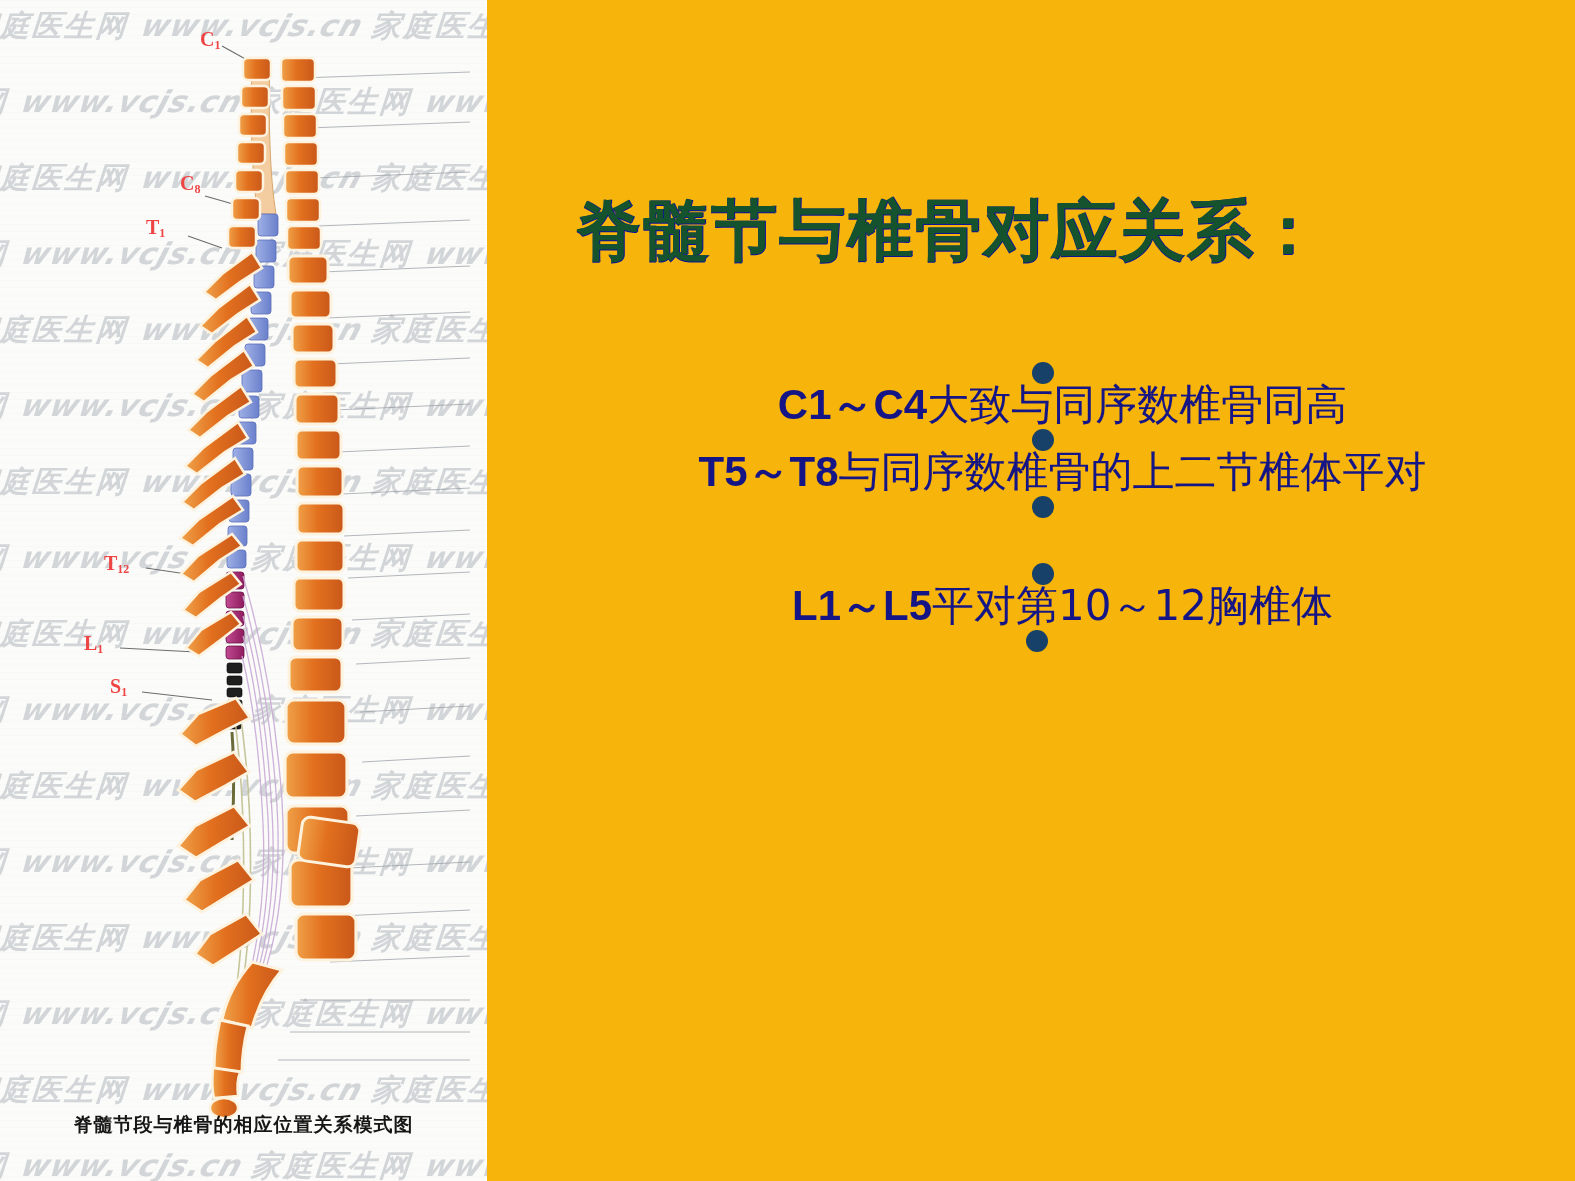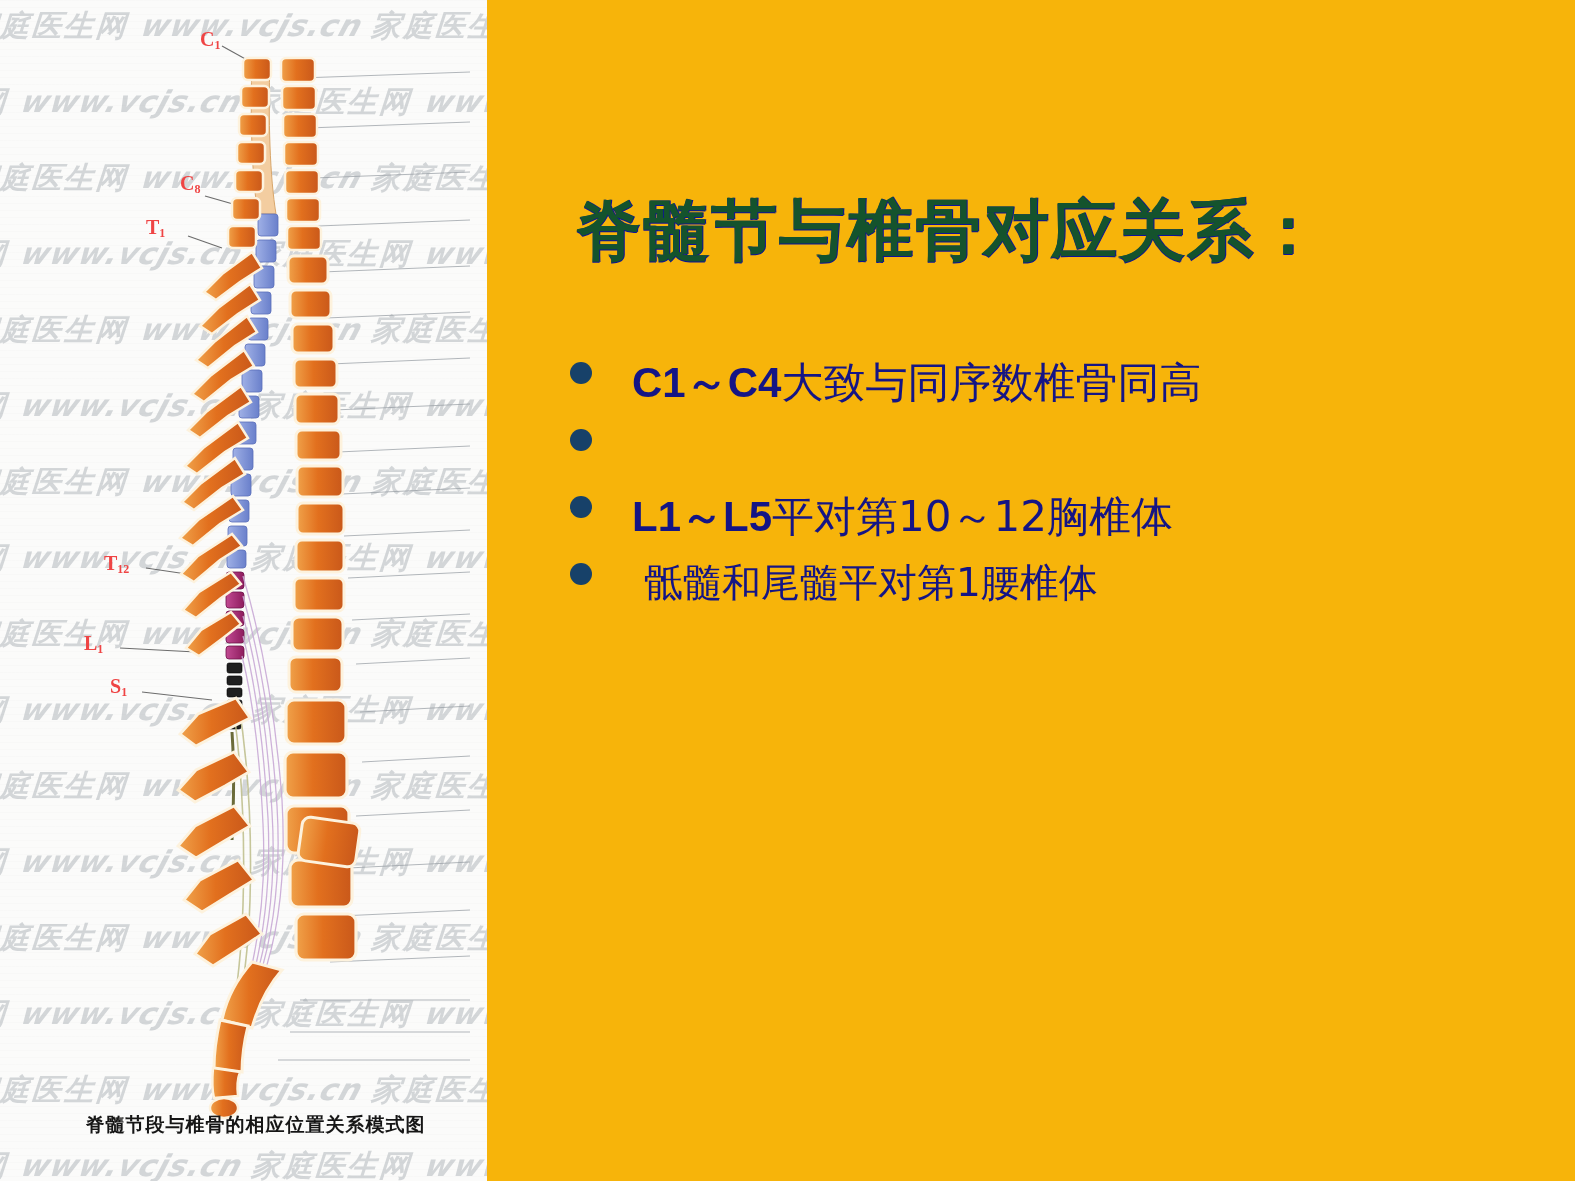--- a/index.html
+++ b/index.html
@@ -104,21 +104,20 @@
     position: absolute;
     left: 0;
     width: 487px;
     top: 1112px;
     text-align: center;
     color: #161616;
     font-weight: bold;
     font-size: 19px;
     letter-spacing: 1px;
     font-family: "DejaVu Sans", sans-serif;
-    margin-left: 12px;
   }
 
   
   #title {
     position: absolute;
     left: 575px;
     top: 186px;
     font-size: 66px;
     font-weight: bold;
     color: #14532d;
@@ -133,20 +132,22 @@
   #bullet-list {
     position: absolute;
     left: 570px;
     top: 362px;
     width: 985px;
   }
   .bullet-row {
     position: relative;
     height: 67px;
     display: flex;
+    align-items: center;
+    flex-direction: column;
   }
   .bullet-dot {
     flex: 0 0 auto;
     width: 22px;
     height: 22px;
     border-radius: 50%;
     background: #174169;
     margin-right: 40px;
   }
   .bullet-text {
@@ -404,24 +405,27 @@
 
   <div id="title">脊髓节与椎骨对应关系：</div>
 
   <div id="bullet-list">
       <div class="bullet-row">
         <span class="bullet-dot"></span>
         <span class="bullet-text"><span class="code">C1～C4</span><span>大致与同序数椎骨同高</span></span>
       </div>
       <div class="bullet-row">
         <span class="bullet-dot"></span>
+        <span class="bullet-text"><span class="code">T5～T8</span><span>与同序数椎骨的上二节椎体平对</span></span>
+      </div>
+      <div class="bullet-row">
+        <span class="bullet-dot"></span>
       </div>
       <div class="bullet-row">
         <span class="bullet-dot"></span>
         <span class="bullet-text"><span class="code">L1～L5</span><span>平对第10～12胸椎体</span></span>
       </div>
       <div class="bullet-row indented">
         <span class="bullet-dot"></span>
-        <span class="bullet-text"><span>骶髓和尾髓平对第1腰椎体</span></span>
       </div>
     </div>
 
 </div>
 
 </body></html>

